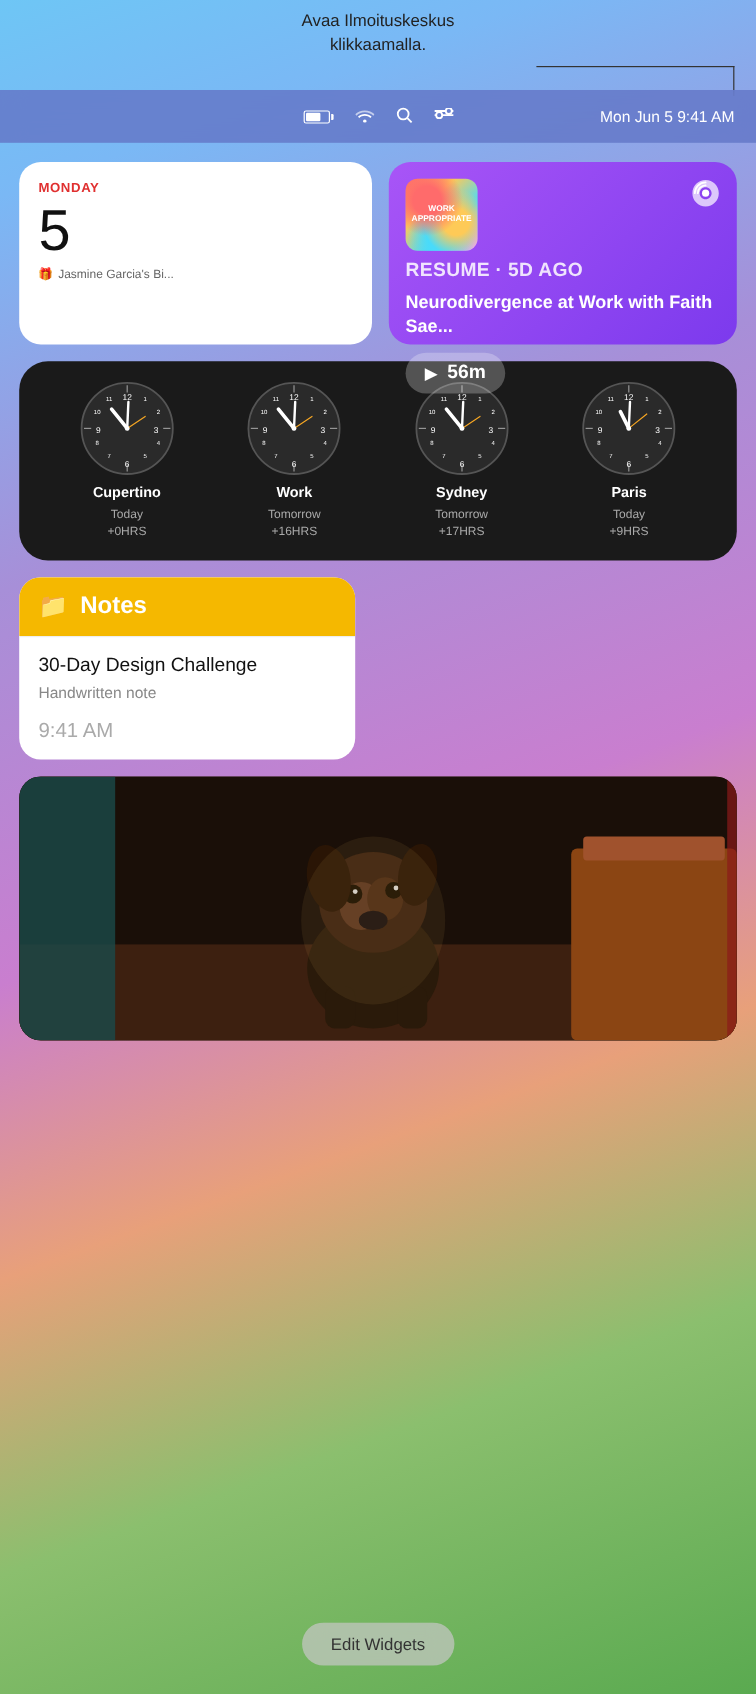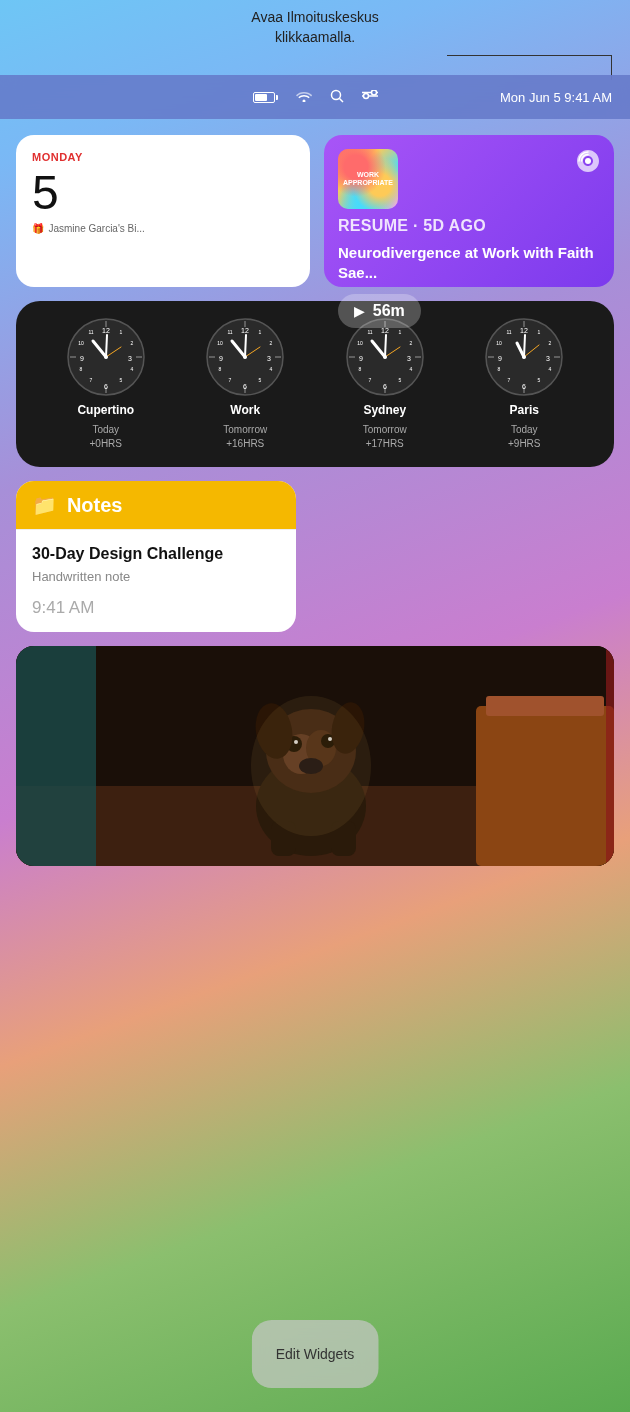--- a/index.html
+++ b/index.html
@@ -271,21 +271,21 @@
     }
     .notes-body {
       padding: 14px 16px;
       display: flex;
       flex-direction: column;
       gap: 4px;
       border-top: 1px solid #eee;
     }
     .notes-note-title {
       font-size: 16px;
-      font-weight: 700;
+      font-weight: 400;
       color: #111;
       line-height: 1.3;
     }
     .notes-note-sub {
       font-size: 13px;
       color: #888;
     }
     .notes-time {
       font-size: 17px;
       color: #aaa;
@@ -303,21 +303,21 @@
 
     
     .edit-widgets-btn {
       position: absolute;
       bottom: 24px;
       left: 50%;
       transform: translateX(-50%);
       background: rgba(200, 200, 200, 0.7);
       border: none;
       border-radius: 20px;
-      padding: 26px 24px;
+      padding: 10px 24px;
       font-size: 14px;
       font-weight: 500;
       color: #333;
       cursor: pointer;
       backdrop-filter: blur(10px);
     }
 
     
     .battery-icon {
       display: inline-flex;

